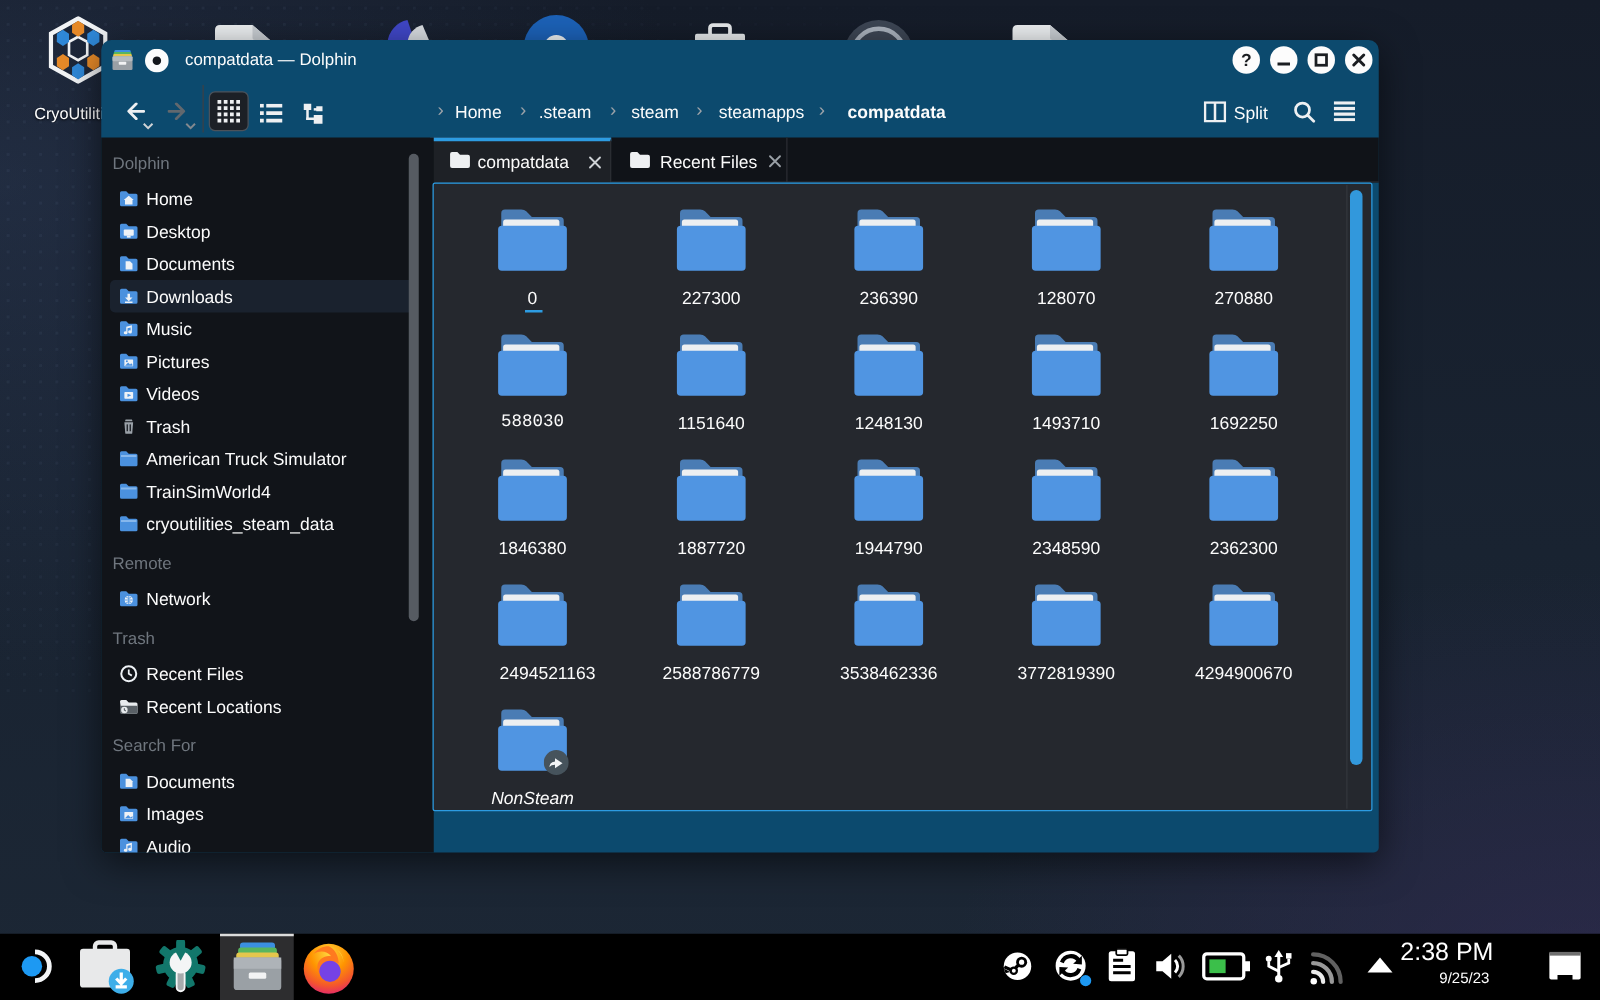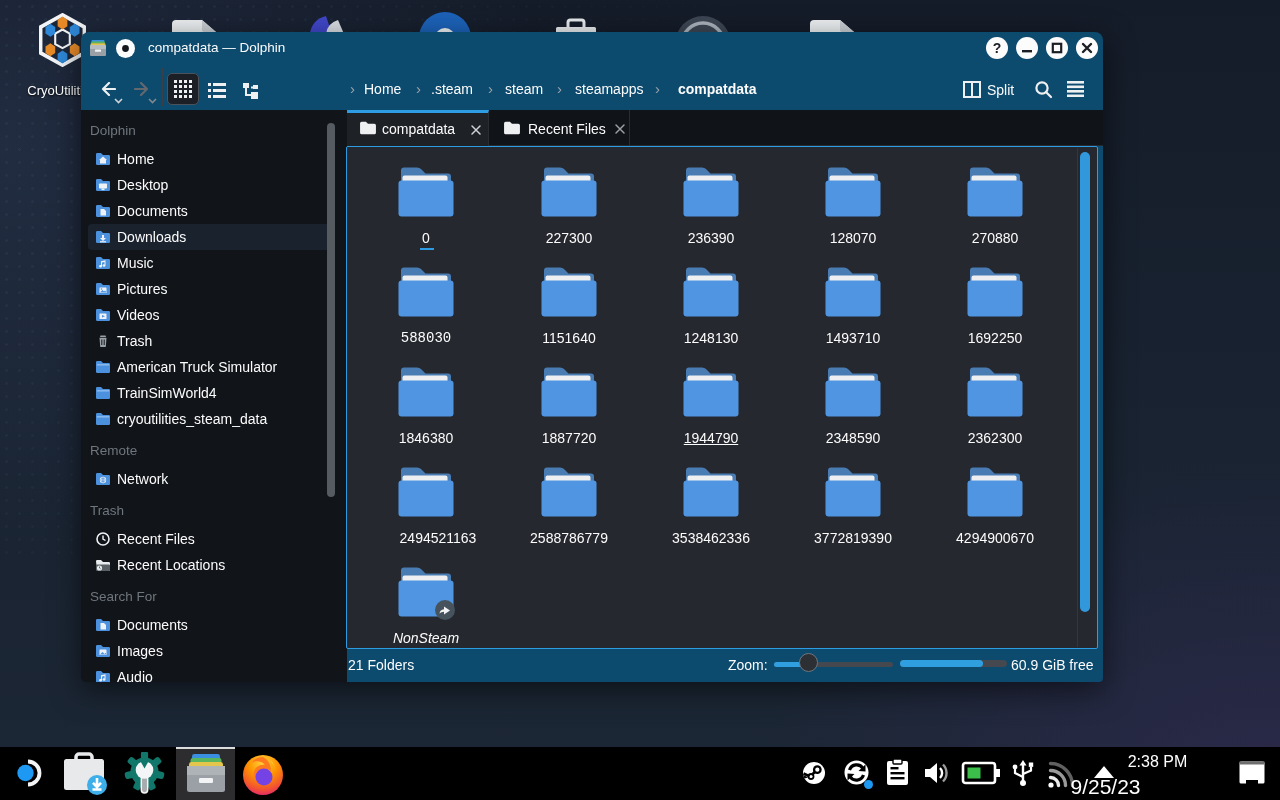--- a/index.html
+++ b/index.html
@@ -442,21 +442,21 @@
           <use href="#bigfolder"></use>
         </svg>
     <div class="flabel" style="left:19px;top:283px;">1846380</div>
     <svg style="position:absolute;left:194px;top:220px" width="56" height="50" viewBox="0 0 56 50">
           <use href="#bigfolder"></use>
         </svg>
     <div class="flabel" style="left:162px;top:283px;">1887720</div>
     <svg style="position:absolute;left:336px;top:220px" width="56" height="50" viewBox="0 0 56 50">
           <use href="#bigfolder"></use>
         </svg>
-    <div class="flabel" style="left:304px;top:283px;text-decoration:underline;">1944790</div>
+    <div class="flabel" style="left:304px;top:283px;">1944790</div>
     <svg style="position:absolute;left:478px;top:220px" width="56" height="50" viewBox="0 0 56 50">
           <use href="#bigfolder"></use>
         </svg>
     <div class="flabel" style="left:446px;top:283px;">2348590</div>
     <svg style="position:absolute;left:620px;top:220px" width="56" height="50" viewBox="0 0 56 50">
           <use href="#bigfolder"></use>
         </svg>
     <div class="flabel" style="left:588px;top:283px;">2362300</div>
     <svg style="position:absolute;left:51px;top:320px" width="56" height="50" viewBox="0 0 56 50">
           <use href="#bigfolder"></use>
@@ -484,32 +484,20 @@
     <div class="flabel" style="left:19px;top:483px;font-style:italic;">NonSteam</div>
     <svg style="position:absolute;left:88px;top:453px" width="20" height="20" viewBox="0 0 20 20">
           <circle cx="10" cy="10" r="10" fill="#46535c"></circle>
           <path d="M4.5 13.5 Q5 9.5 9 9.2 L9 6.5 L15 10.5 L9 14.5 L9 11.8 Q6 11.8 4.5 13.5 Z" fill="#f2f4f6"></path>
         </svg>
     <div style="position:absolute;left:73px;top:101px;width:14px;height:2px;background:#2d9ce2"></div>
     </div>
 
     <div style="position:absolute;right:19px;top:1px;bottom:1px;width:1px;background:#33363c"></div>
     <div style="position:absolute;right:7px;top:5px;width:10px;height:460px;background:#3298dc;border-radius:5px"></div>
-  </div>
-  <div id="statusbar">
-    <div style="position:absolute;left:1px;top:8px">21 Folders</div>
-    <div style="position:absolute;left:381px;top:8px">Zoom:</div>
-
-    <div style="position:absolute;left:427px;top:13px;width:119px;height:5px;background:#45494f;border-radius:2.5px"></div>
-    <div style="position:absolute;left:427px;top:13px;width:34px;height:5px;background:#2f9fe0;border-radius:2.5px"></div>
-    <div style="position:absolute;left:452px;top:4px;width:19px;height:19px;background:#2c2f34;border:1.5px solid #70767d;border-radius:50%"></div>
-
-    <div style="position:absolute;left:553px;top:11px;width:107px;height:7px;background:#45494f;border-radius:3.5px"></div>
-    <div style="position:absolute;left:553px;top:11px;width:83px;height:7px;background:#2f9fe0;border-radius:3.5px"></div>
-    <div style="position:absolute;left:664px;top:8px">60.9 GiB free</div>
   </div>
 </div>
 <div id="taskbar">
 
   <svg style="position:absolute;left:13px;top:8px" width="34" height="36" viewBox="0 0 34 36">
     <path d="M15 6.5 A11.5 11.5 0 0 1 15 29.5" stroke="#f2f4f6" stroke-width="3.8" fill="none"></path>
     <circle cx="12.5" cy="18" r="8.2" fill="#1d99f3"></circle>
   </svg>
 
   <svg style="position:absolute;left:61px;top:5px" width="48" height="44" viewBox="0 0 48 44">
@@ -615,21 +603,21 @@
       <path d="M4.5 19.5 A8 8 0 0 1 12.5 27.5" stroke-width="3.4" opacity="0.92"></path>
       <path d="M4.5 12.5 A15 15 0 0 1 19.5 27.5" stroke-width="3.4" opacity="0.6"></path>
       <path d="M4.5 5.5 A22 22 0 0 1 26.5 27.5" stroke-width="3.4" opacity="0.38"></path>
     </g>
   </svg>
 
   <svg style="position:absolute;left:1092px;top:17px" width="24" height="16" viewBox="0 0 24 16">
     <path d="M12 2 L22 14 H2 Z" fill="#fff"></path>
   </svg>
 
-  <div style="position:absolute;left:1110px;top:4px;width:95px;text-align:center;color:#fff;font-size:16px;line-height:22px">2:38 PM</div>
-  <div style="position:absolute;left:1058px;top:28px;width:95px;text-align:center;color:#fff;font-size:21px">9/25/23</div>
+  <div style="position:absolute;left:1110px;top:4px;width:95px;text-align:center;color:#fff;font-size:20px;line-height:22px">2:38 PM</div>
+  <div style="position:absolute;left:1124px;top:28px;width:95px;text-align:center;color:#fff;font-size:12px">9/25/23</div>
 
   <svg style="position:absolute;left:1239px;top:14px" width="26" height="23" viewBox="0 0 26 23">
     <rect x="0.5" y="0.5" width="25" height="22" rx="1.5" fill="#fff"></rect>
     <rect x="0.5" y="0.5" width="25" height="3" fill="#6e6e6e"></rect>
     <rect x="7" y="19" width="12" height="4" fill="#000"></rect>
   </svg>
 </div>
 
 </body></html>

